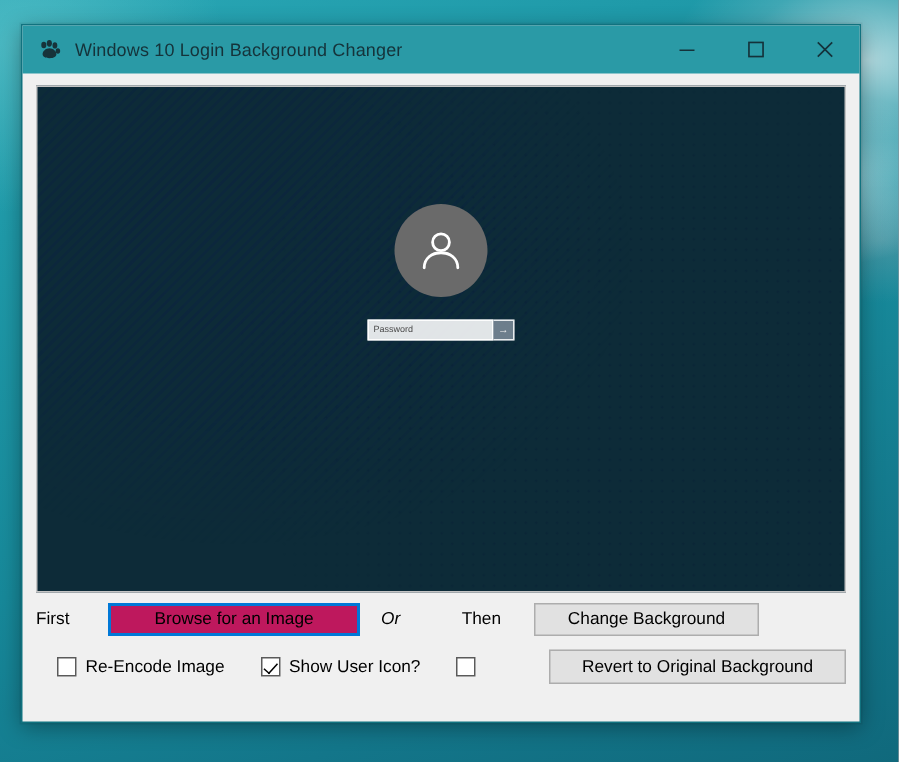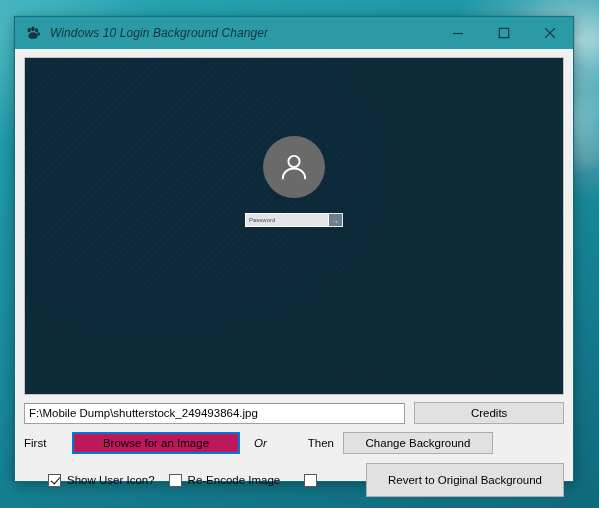--- a/index.html
+++ b/index.html
@@ -39,21 +39,20 @@
   }
 
   
   #titlebar {
     height: 32px;
     background: #2a9aa6;
     display: flex;
     align-items: center;
     flex: 0 0 auto;
     position: relative;
-    font-style: italic;
   }
   #app-icon {
     width: 16px; height: 16px;
     margin-left: 10px; margin-right: 9px;
     position: relative;
     flex: 0 0 auto;
   }
   #title-text {
     font-size: 12px;
     color: #15333a;
@@ -216,22 +215,22 @@
     white-space: nowrap;
   }
   .btn.focused {
     border: 2px solid #0078d7;
     background: #be185d;
   }
 
   #credits-btn         { width: 150px; margin-left: 9px; }
   #browse-btn          { width: 168px; }
   #choose-color-btn    { width: 108px; }
-  #change-bg-btn       { width: 150px; margin-left: 9px; }
-  #revert-btn          { width: 198px; height: 34px; margin-left: auto; }
+  #change-bg-btn       { width: 150px; margin-left: 22px; }
+  #revert-btn          { width: 198px; height: 23px; margin-left: auto; }
 
   .lbl {
     font-size: 11.5px;
     color: #000;
     white-space: nowrap;
   }
   #first-lbl { width: 48px; }
   #or-lbl    { margin: 0 28px 0 14px; font-style: italic; }
   #then-lbl  { margin-left: 13px; }
 
@@ -313,41 +312,37 @@
         </div>
 
         <div id="login-password">
           <span id="login-password-input">Password</span>
           <span id="login-password-submit">→</span>
         </div>
       </div>
 
       <div id="controls">
 
-        <div class="row row-path">
-          <span id="path-input" placeholder="">F:\Mobile Dump\shutterstock_249493864.jpg</span>
-          <span class="btn" id="credits-btn">Credits</span>
-        </div>
 
         <div class="row row-action">
           <span class="lbl" id="first-lbl">First</span>
           <span class="btn focused" id="browse-btn">Browse for an Image</span>
           <span class="lbl" id="or-lbl">Or</span>
           <span class="lbl" id="then-lbl">Then</span>
           <span class="btn" id="change-bg-btn">Change Background</span>
         </div>
 
         <div class="row row-checks">
+          <span class="cb-item" id="cb-reencode">
+            <span class="cb-box"></span>
+            <span class="lbl">Re-Encode Image</span>
+          </span>
           <span class="cb-item" id="cb-showicon">
             <span class="cb-box checked"></span>
             <span class="lbl">Show User Icon?</span>
-          </span>
-          <span class="cb-item" id="cb-reencode">
-            <span class="cb-box"></span>
-            <span class="lbl">Re-Encode Image</span>
           </span>
           <span class="cb-item" id="cb-accent">
             <span class="cb-box"></span>
           </span>
           <span class="btn" id="revert-btn">Revert to Original Background</span>
         </div>
 
       </div>
     </div>
   </div>

